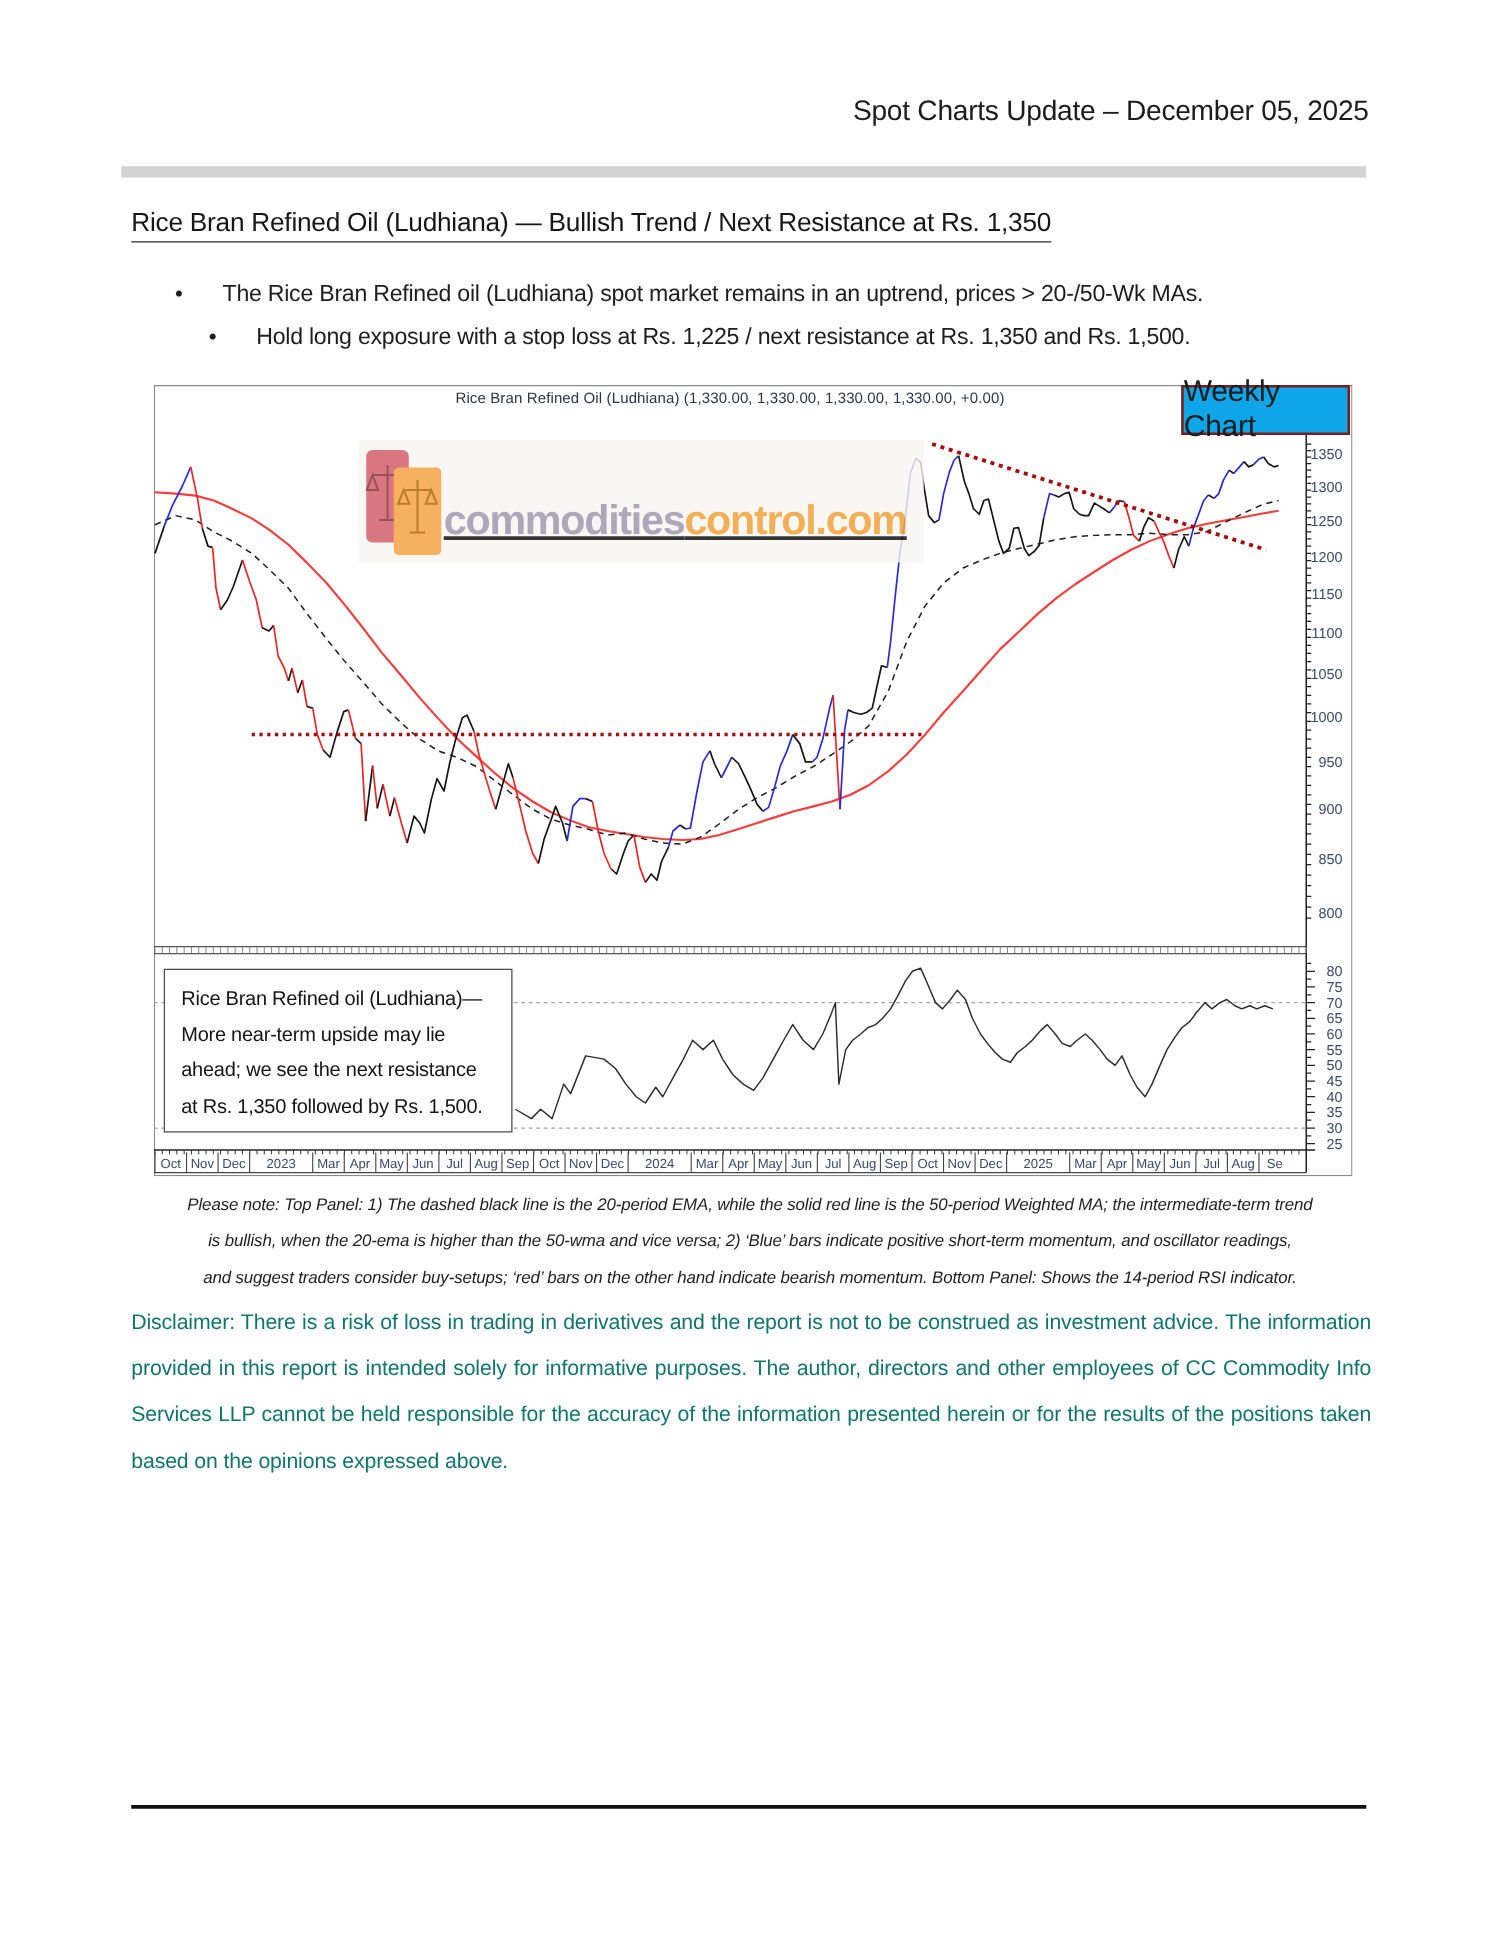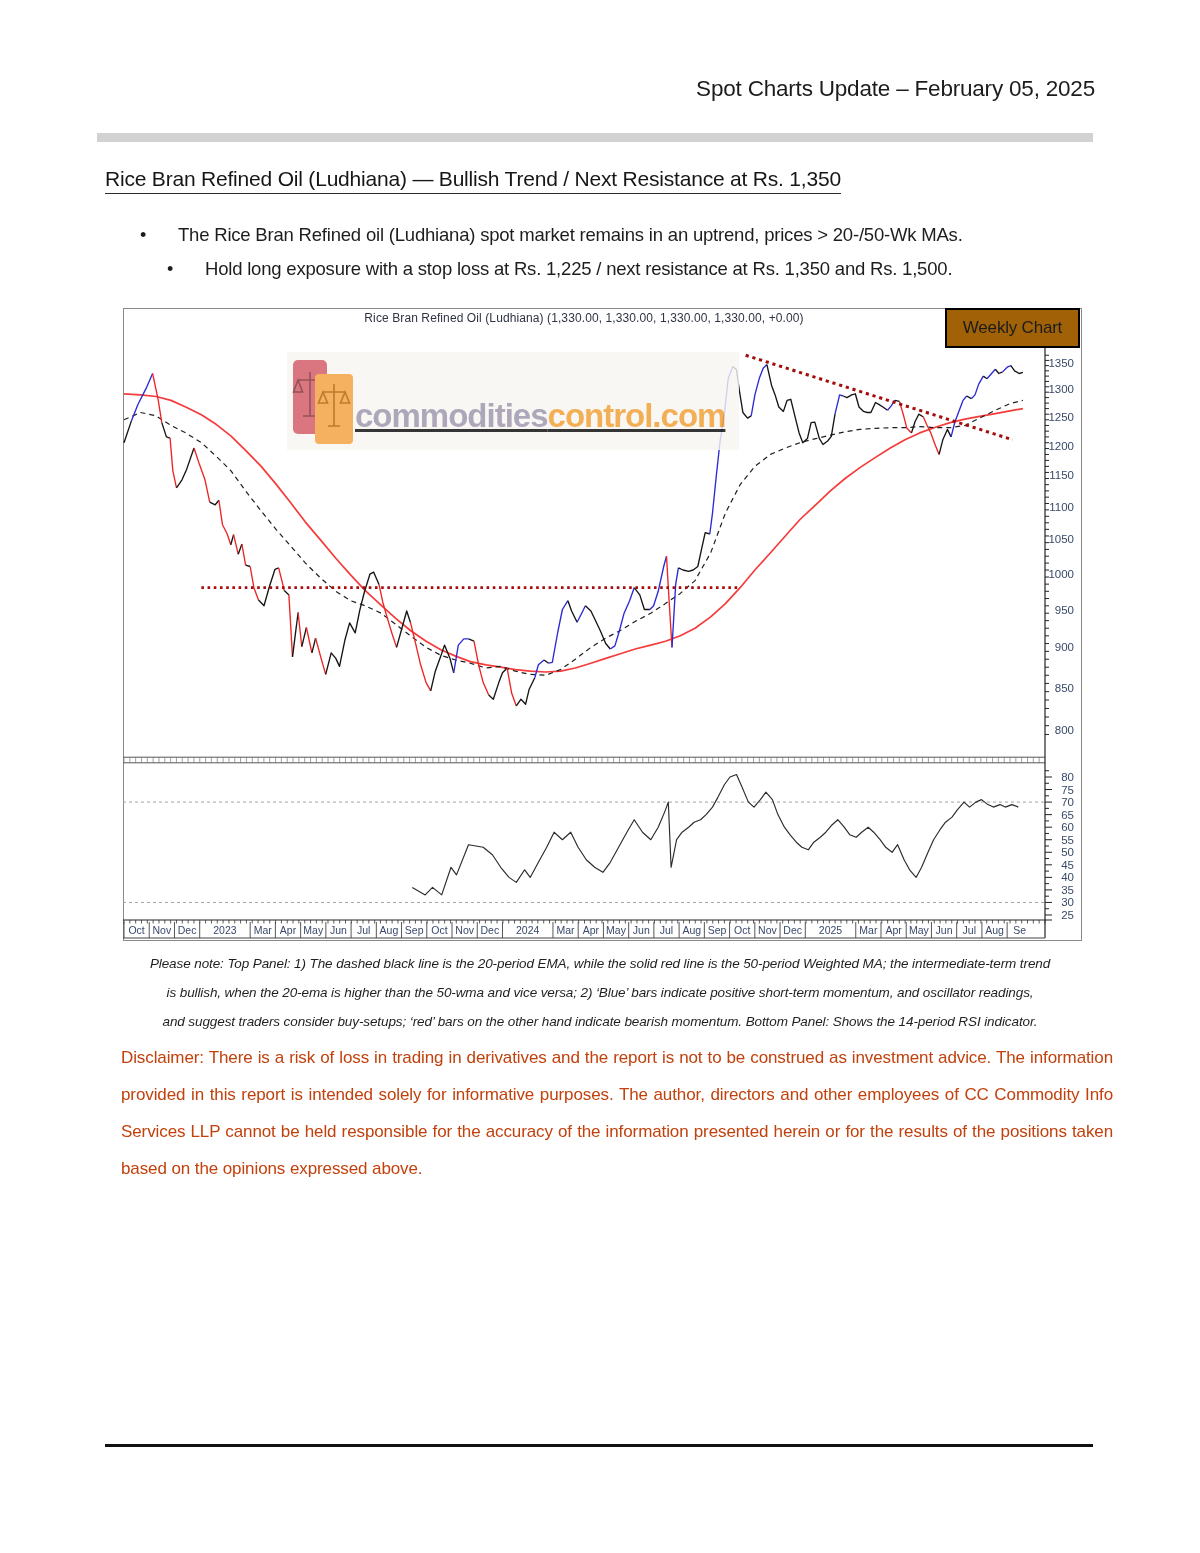--- a/index.html
+++ b/index.html
@@ -14,45 +14,45 @@
     letter-spacing:-0.2px;color:#161616;}
   .doc-title .u{border-bottom:1.6px solid #2b2b2b;padding-bottom:3px;}
 
   .bullet-row{position:absolute;left:140px;width:960px;font-size:18.5px;color:#1d1d1d;letter-spacing:-0.2px;}
   .bullet-row .dot{display:inline-block;width:38px;font-size:18px;}
   .b1{top:224px;} .b2{top:258px;margin-left:27px;}
 
   .chart-wrap{position:absolute;left:123px;top:308px;width:959px;height:633px;background:#fff;}
   .chart-title{position:absolute;left:0;top:3px;width:922px;text-align:center;font-size:12px;
     color:#2e3442;letter-spacing:0.1px;}
-  .weekly-tag{position:absolute;left:822px;top:0px;width:135px;height:40px;background:#a16207;
-    border:2px solid #000000;box-sizing:border-box;display:flex;align-items:center;justify-content:center;
-    font-size:17px;color:#1c1c1c;letter-spacing:-0.2px;z-index:5;}
+  .weekly-tag{position:absolute;left:822px;top:0px;width:135px;height:40px;background:#0ea5e9;
+    border:2px solid #7f1d1d;box-sizing:border-box;display:flex;align-items:center;justify-content:center;
+    font-size:24px;color:#1c1c1c;letter-spacing:-0.2px;z-index:5;}
   .anno-box{position:absolute;left:8px;top:467px;width:279px;height:131px;background:#fff;
     border:1px solid #4a4a4a;box-sizing:border-box;padding:10px 8px 0 13px;z-index:4;
     font-size:16px;line-height:28.5px;color:#141414;letter-spacing:-0.2px;}
   svg text{font-family:"Liberation Sans",sans-serif;}
 
   .watermark{position:absolute;left:164px;top:44px;height:92px;display:flex;align-items:flex-end;
     background:rgba(246,245,242,0.93);padding:2px 14px 4px 4px;opacity:0.88;z-index:3;}
   .wm-text{font-size:33px;font-weight:bold;letter-spacing:-1px;line-height:36px;padding-bottom:12px;text-decoration:underline;}
   .wm-t1{color:#a29cb0;} .wm-t2{color:#f2a43e;}
 
   .note-block{position:absolute;top:949px;left:50px;width:1100px;text-align:center;
     font-style:italic;font-size:13.5px;line-height:29px;color:#1f1f1f;letter-spacing:-0.1px;}
   .disclaimer{position:absolute;top:1039px;left:105px;width:992px;font-size:17px;line-height:37px;
-    text-align:justify;color:#c2410c;letter-spacing:-0.1px;margin-left:16px;}
+    text-align:justify;color:#0f766e;letter-spacing:-0.1px;}
   .bottom-rule{position:absolute;top:1444px;left:105px;width:988px;height:3px;background:#111;}
 </style>
 </head>
 <body>
 
 <div class="page">
 
-  <div class="doc-header">Spot Charts Update – February 05, 2025</div>
+  <div class="doc-header">Spot Charts Update – December 05, 2025</div>
   <div class="divider-bar"></div>
 
   <div class="doc-title"><span class="u">Rice Bran Refined Oil (Ludhiana) — Bullish Trend / Next Resistance at Rs. 1,350</span></div>
 
   <div class="bullet-row b1"><span class="dot">•</span><span>The Rice Bran Refined oil (Ludhiana) spot market remains in an uptrend, prices &gt; 20-/50-Wk MAs.</span></div>
   <div class="bullet-row b2"><span class="dot">•</span><span>Hold long exposure with a stop loss at Rs. 1,225 / next resistance at Rs. 1,350 and Rs. 1,500.</span></div>
 
   <div class="chart-wrap">
     <svg id="chart-svg" width="959" height="633" viewBox="0 0 959 633">
         <rect x="0.5" y="0.5" width="958" height="632" fill="none" stroke="#8a8a8a" stroke-width="1"></rect>
@@ -641,20 +641,26 @@
         </g>
         <rect x="24" y="16" width="38" height="70" rx="4" fill="#f4a64b"></rect>
         <g stroke="#b26a10" stroke-width="1.6" fill="none">
           <path d="M43 26 v42 M32 34 h22 M37 68 h12"></path>
           <path d="M32 34 l-4.5 11 h9 z M54 34 l-4.5 11 h9 z"></path>
         </g>
       </svg>
       <span class="wm-text"><span class="wm-t1">commodities</span><span class="wm-t2">control.com</span></span>
     </div>
 
+    <div class="anno-box">
+      <div>Rice Bran Refined oil (Ludhiana)—</div>
+      <div>More near-term upside may lie</div>
+      <div>ahead; we see the next resistance</div>
+      <div>at Rs. 1,350 followed by Rs. 1,500.</div>
+    </div>
   </div>
 
   <div class="note-block">
     <div>Please note: Top Panel: 1) The dashed black line is the 20-period EMA, while the solid red line is the 50-period Weighted MA; the intermediate-term trend</div>
     <div>is bullish, when the 20-ema is higher than the 50-wma and vice versa; 2) ‘Blue’ bars indicate positive short-term momentum, and oscillator readings,</div>
     <div>and suggest traders consider buy-setups; ‘red’ bars on the other hand indicate bearish momentum. Bottom Panel: Shows the 14-period RSI indicator.</div>
   </div>
 
   <div class="disclaimer">Disclaimer: There is a risk of loss in trading in derivatives and the report is not to be construed as investment advice. The information provided in this report is intended solely for informative purposes. The author, directors and other employees of CC Commodity Info Services LLP cannot be held responsible for the accuracy of the information presented herein or for the results of the positions taken based on the opinions expressed above.</div>
 

